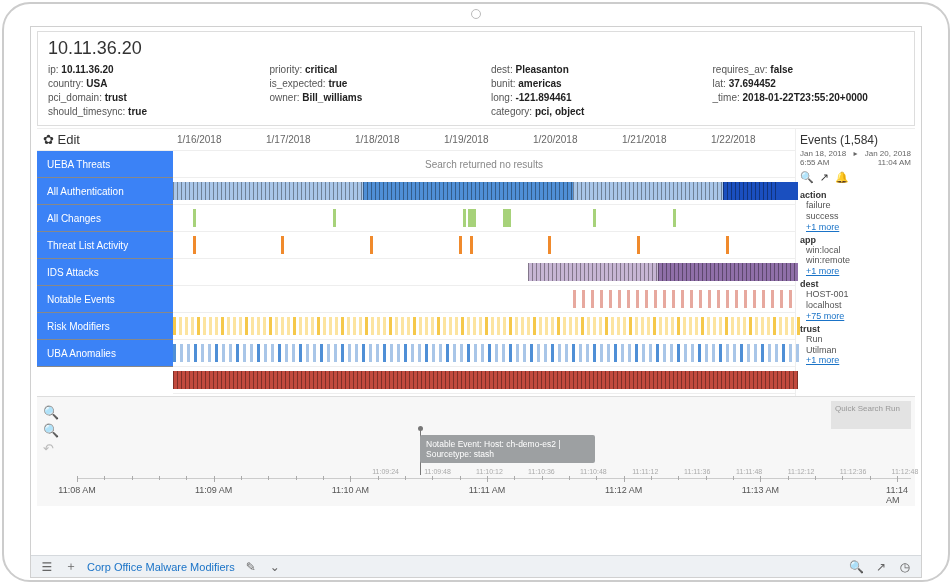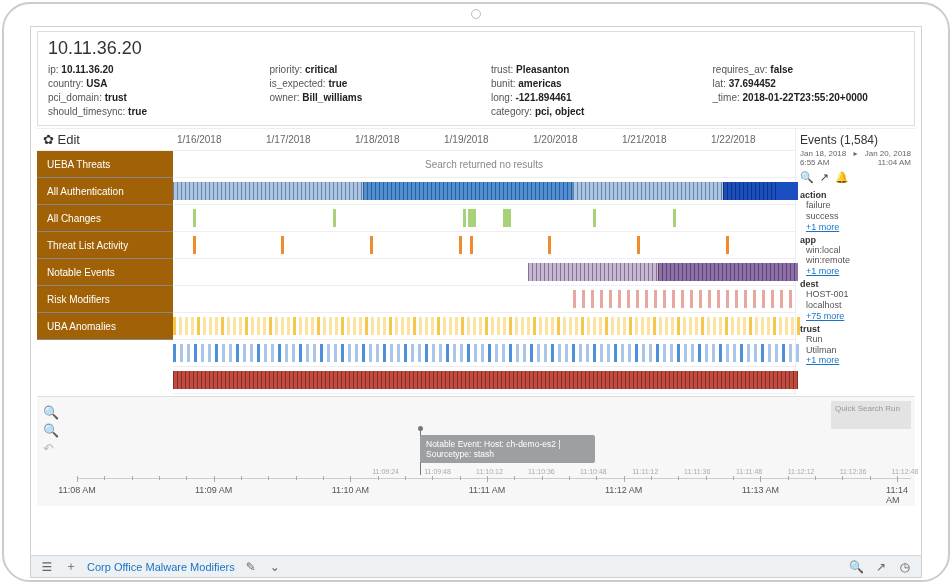--- a/index.html
+++ b/index.html
@@ -11,21 +11,21 @@
 .info-panel { border:1px solid #ddd; margin:4px 6px 2px 6px; padding:6px 10px; }
 .info-panel h1 { font-size:18px; font-weight:400; color:#333; margin-bottom:4px; }
 .info-grid { display:flex; gap:30px; }
 .info-col { flex:1; line-height:1.4; font-size:10px; }
 .info-col .k { color:#555; }
 .info-col .v { font-weight:700; color:#222; }
 
 .swim-wrap { display:flex; margin:2px 6px 0 6px; height:268px; border-top:1px solid #eee; }
 .swim-left { width:136px; }
 .edit-hdr { height:22px; line-height:22px; padding-left:6px; font-size:13px; color:#333; border-bottom:1px solid #eee; }
-.lane-labels { background:#a16207; }
+.lane-labels { background:#3b82f6; }
 .lane-label { height:27px; line-height:27px; color:#fff; font-size:10px; padding-left:10px; border-bottom:1px solid #888; cursor:pointer; }
 .swim-center { flex:1; position:relative; }
 .date-hdr { height:22px; display:flex; align-items:center; font-size:10px; color:#666; border-bottom:1px solid #eee; position:relative; }
 .date-hdr span { position:absolute; }
 .lanes { }
 .lane { height:27px; border-bottom:1px solid #eee; position:relative; }
 .lane .msg { text-align:center; font-size:10px; color:#888; line-height:27px; }
 .bar { position:absolute; top:4px; bottom:4px; width:3px; }
 .seg { position:absolute; top:4px; bottom:4px; }
 
@@ -71,21 +71,21 @@
             <div><span class="k">country: </span><span class="v">USA</span></div>
             <div><span class="k">pci_domain: </span><span class="v">trust</span></div>
             <div><span class="k">should_timesync: </span><span class="v">true</span></div>
           </div>
           <div class="info-col">
             <div><span class="k">priority: </span><span class="v">critical</span></div>
             <div><span class="k">is_expected: </span><span class="v">true</span></div>
             <div><span class="k">owner: </span><span class="v">Bill_williams</span></div>
           </div>
           <div class="info-col">
-            <div><span class="k">trust: </span><span class="v">Pleasanton</span></div>
+            <div><span class="k">dest: </span><span class="v">Pleasanton</span></div>
             <div><span class="k">bunit: </span><span class="v">americas</span></div>
             <div><span class="k">long: </span><span class="v">-121.894461</span></div>
             <div><span class="k">category: </span><span class="v">pci, object</span></div>
           </div>
           <div class="info-col">
             <div><span class="k">requires_av: </span><span class="v">false</span></div>
             <div><span class="k">lat: </span><span class="v">37.694452</span></div>
             <div><span class="k">_time: </span><span class="v">2018-01-22T23:55:20+0000</span></div>
           </div>
         </div>
@@ -95,20 +95,21 @@
       <div class="swim-left">
         <div class="edit-hdr">
           <span>✿</span>
           <span>Edit</span>
         </div>
         <div class="lane-labels" id="lane-labels">
             <div class="lane-label">UEBA Threats</div>
             <div class="lane-label">All Authentication</div>
             <div class="lane-label">All Changes</div>
             <div class="lane-label">Threat List Activity</div>
+            <div class="lane-label">IDS Attacks</div>
             <div class="lane-label">Notable Events</div>
             <div class="lane-label">Risk Modifiers</div>
             <div class="lane-label">UBA Anomalies</div>
           </div>
       </div>
       <div class="swim-center">
         <div class="date-hdr" id="date-hdr">
             <span style="left: 4px; text-align: right;">1/16/2018</span>
             <span style="left: 93px;">1/17/2018</span>
             <span style="left: 182px;">1/18/2018</span>

